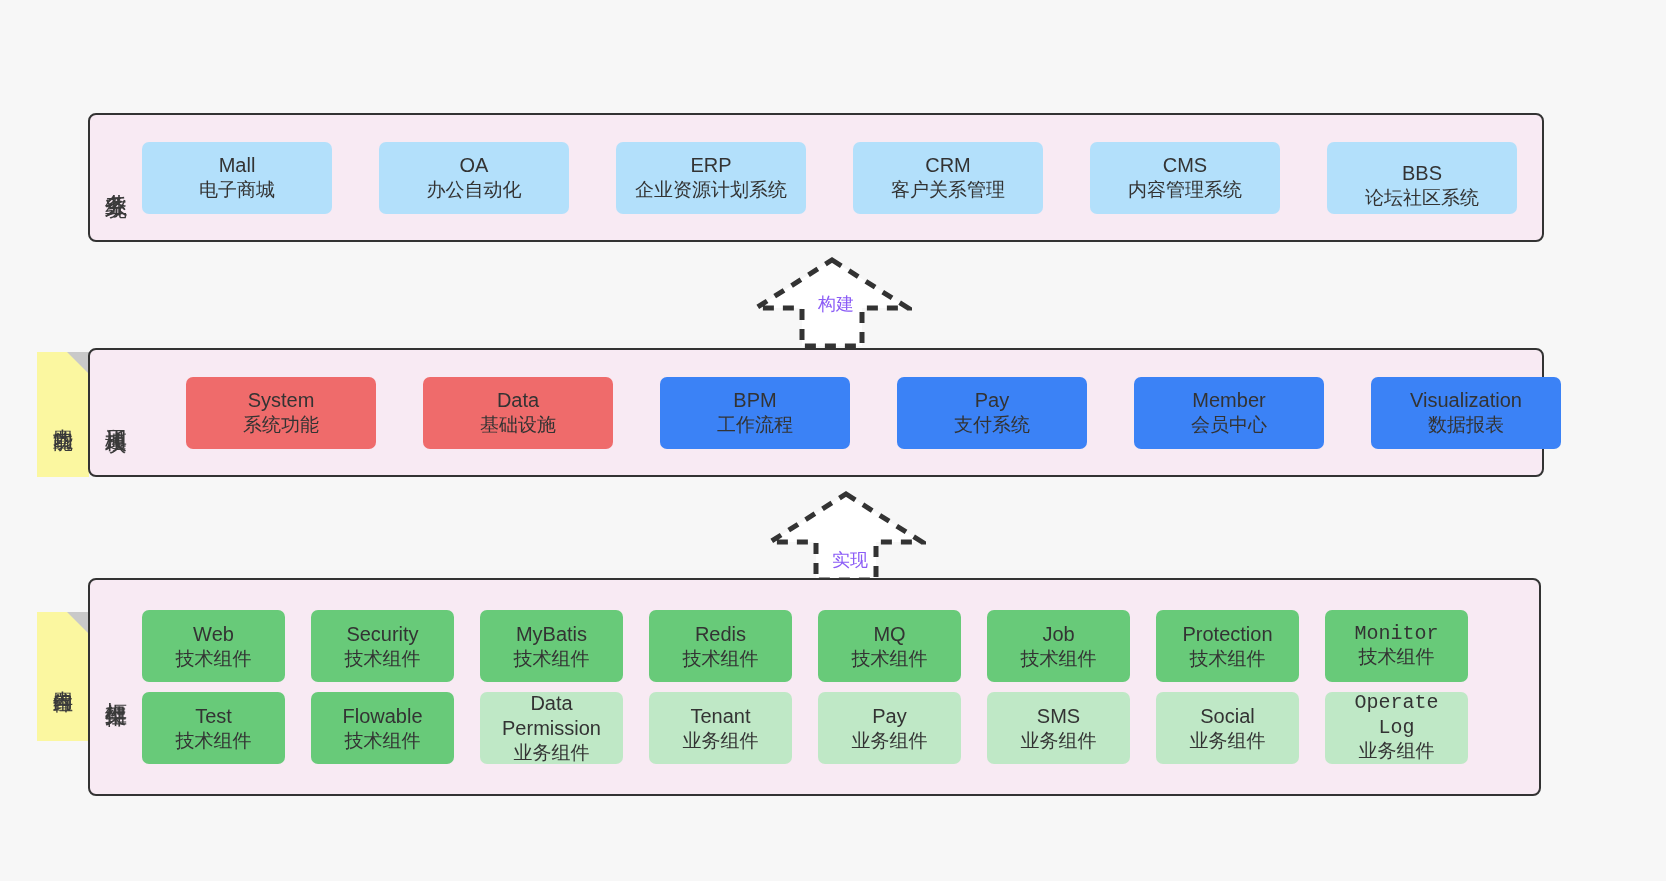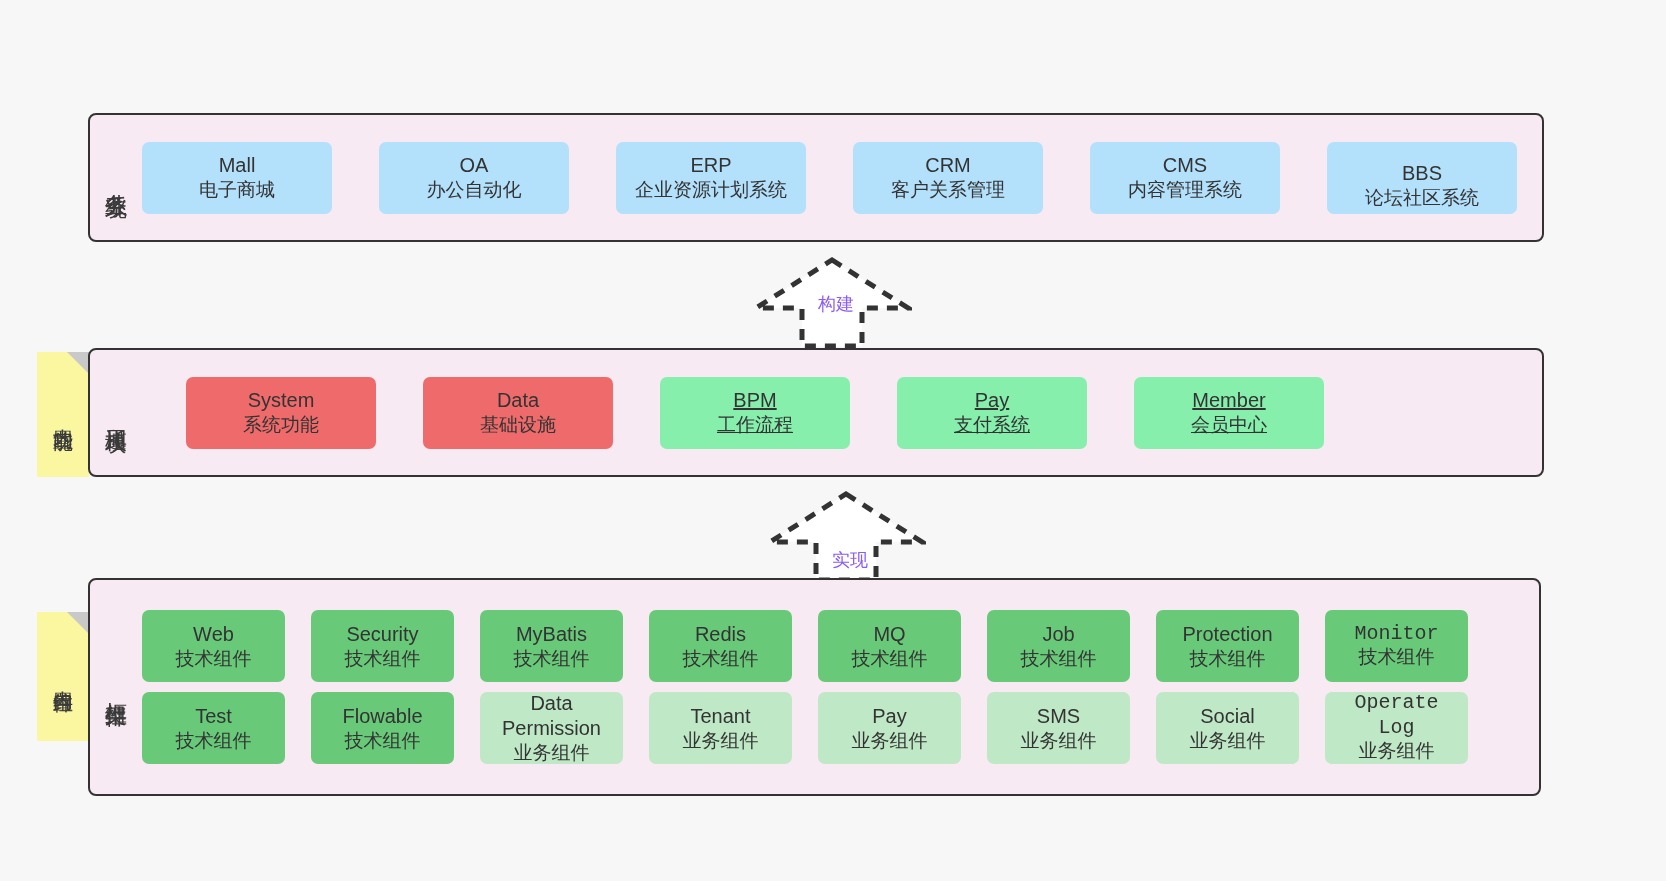--- a/index.html
+++ b/index.html
@@ -91,21 +91,21 @@
 
   
   #common-layer { left: 88px; top: 348px; width: 1456px; height: 129px; gap: 44px; }
   #common-layer .card {
     width: 190px;
     height: 72px;
     margin-right: 47px;
   }
   #common-layer .card:last-child { margin-right: 0; }
   .c-strong { background: #ef6b6b; }
-  .c-soft   { background: #86efac; text-decoration: underline; }
+  .c-soft   { background: #3b82f6; }
 
   
   #framework-layer { left: 88px; top: 578px; width: 1453px; height: 218px; }
   #framework-layer .layer-body { justify-content: center; }
   #framework-layer .row { margin: 5px 0; }
   #framework-layer .card {
     width: 143px;
     height: 72px;
     margin-right: 26px;
   }
@@ -222,20 +222,24 @@
             <div class="t2">工作流程</div>
           </div>
           <div class="card c-soft">
             <div class="t1">Pay</div>
             <div class="t2">支付系统</div>
           </div>
           <div class="card c-soft">
             <div class="t1">Member</div>
             <div class="t2">会员中心</div>
           </div>
+          <div class="card c-soft">
+            <div class="t1">Visualization</div>
+            <div class="t2">数据报表</div>
+          </div>
         </div>
     </div>
   </div>
 
   <svg class="connector" id="connector-impl" viewBox="0 0 160 92" width="160" height="92">
     <path d="M 80 4 L 156 52 L 110 52 L 110 90 L 50 90 L 50 52 L 4 52 Z" fill="#ffffff" stroke="#333333" stroke-width="5" stroke-dasharray="11,9" stroke-linejoin="miter"></path>
   </svg>
   <div class="connector-label" id="connector-impl-label">实现</div>
 
   <div class="note" id="note-builtin-comp">

